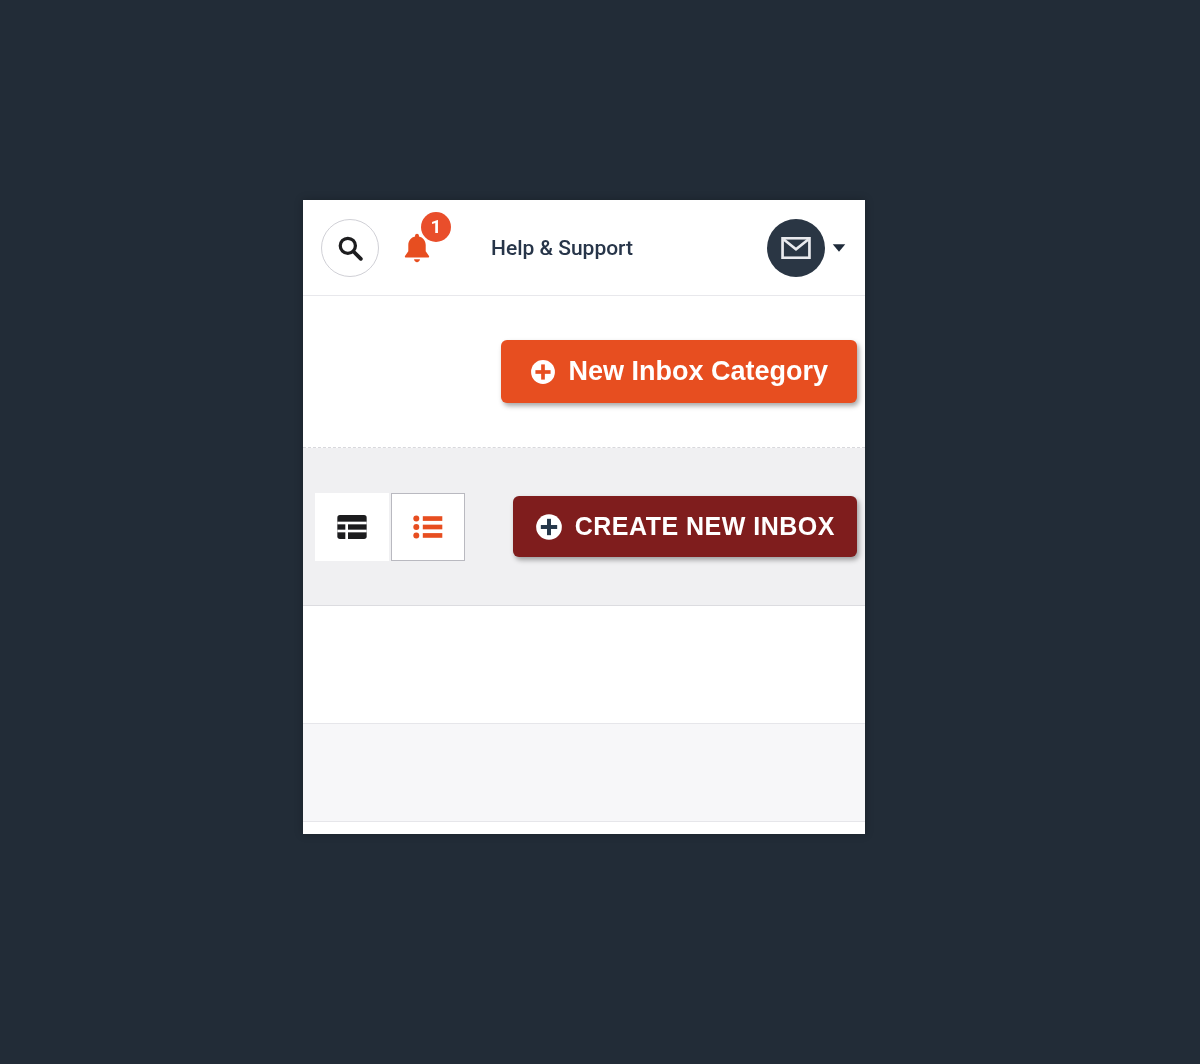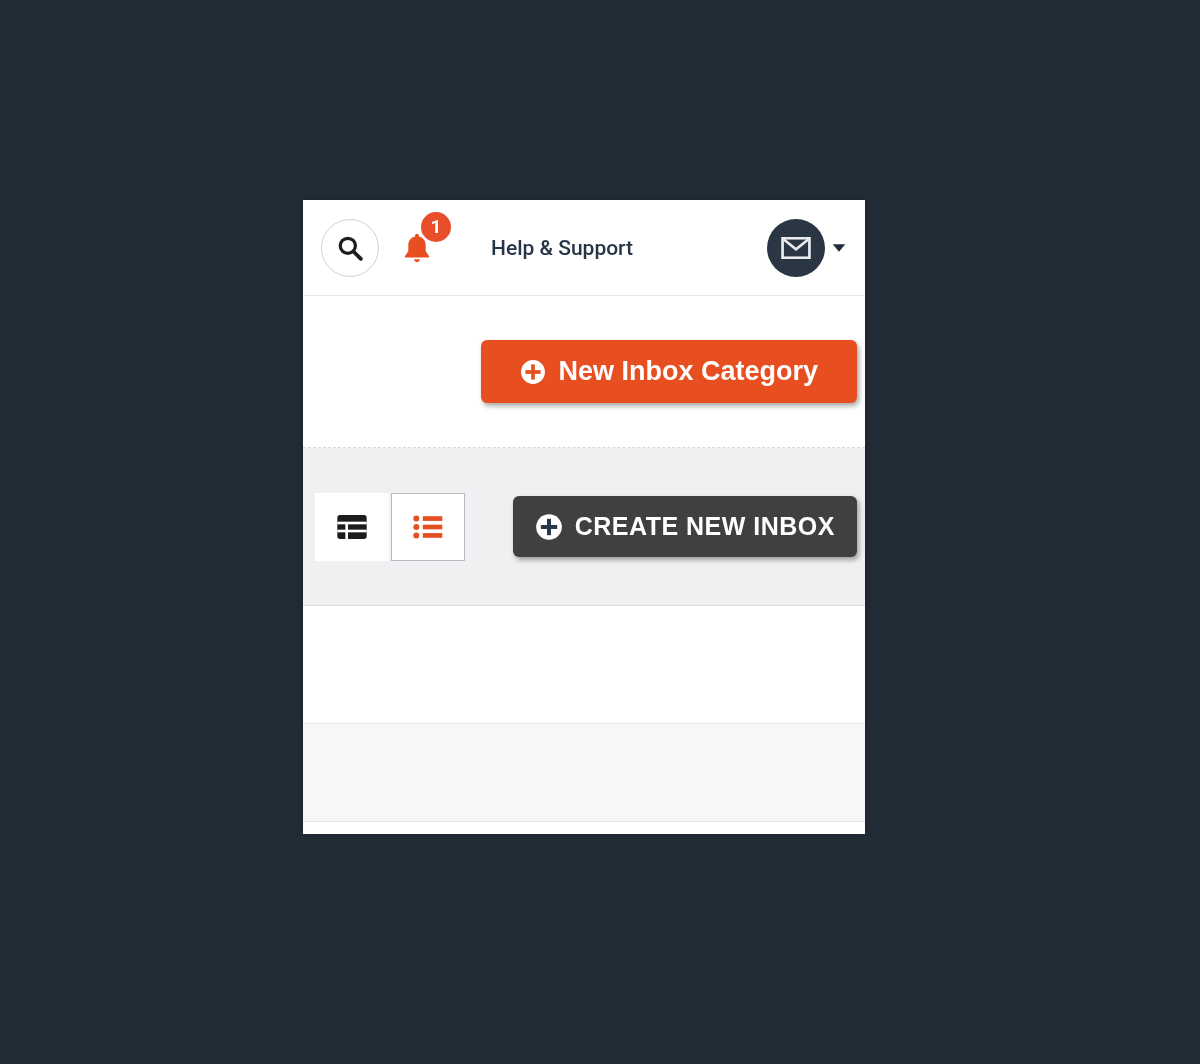--- a/index.html
+++ b/index.html
@@ -96,21 +96,21 @@
       align-items: center;
       justify-content: flex-end;
       padding-right: 8px;
       border-bottom: 1px dashed #d8d8dc;
     }
     .btn-orange {
       background: #e74e20;
       color: #fff;
       border: none;
       border-radius: 6px;
-      padding: 16px 39px;
+      padding: 16px 29px;
       font-size: 27px;
       font-weight: 700;
       display: flex;
       align-items: center;
       gap: 12px;
       cursor: pointer;
       box-shadow: 2px 3px 5px rgba(0,0,0,0.35);
     }
 
     
@@ -136,21 +136,21 @@
       background: #fff;
       cursor: pointer;
     }
     .toggle-btn.inactive {
       border: none;
     }
     .toggle-btn.active {
       border: 1px solid #b9b9c0;
     }
     .btn-dark {
-      background: #404040;
+      background: #7f1d1d;
       color: #fff;
       border: none;
       border-radius: 6px;
       padding: 16px 22px;
       font-size: 25px;
       font-weight: 800;
       letter-spacing: 0.5px;
       display: flex;
       align-items: center;
       gap: 12px;

